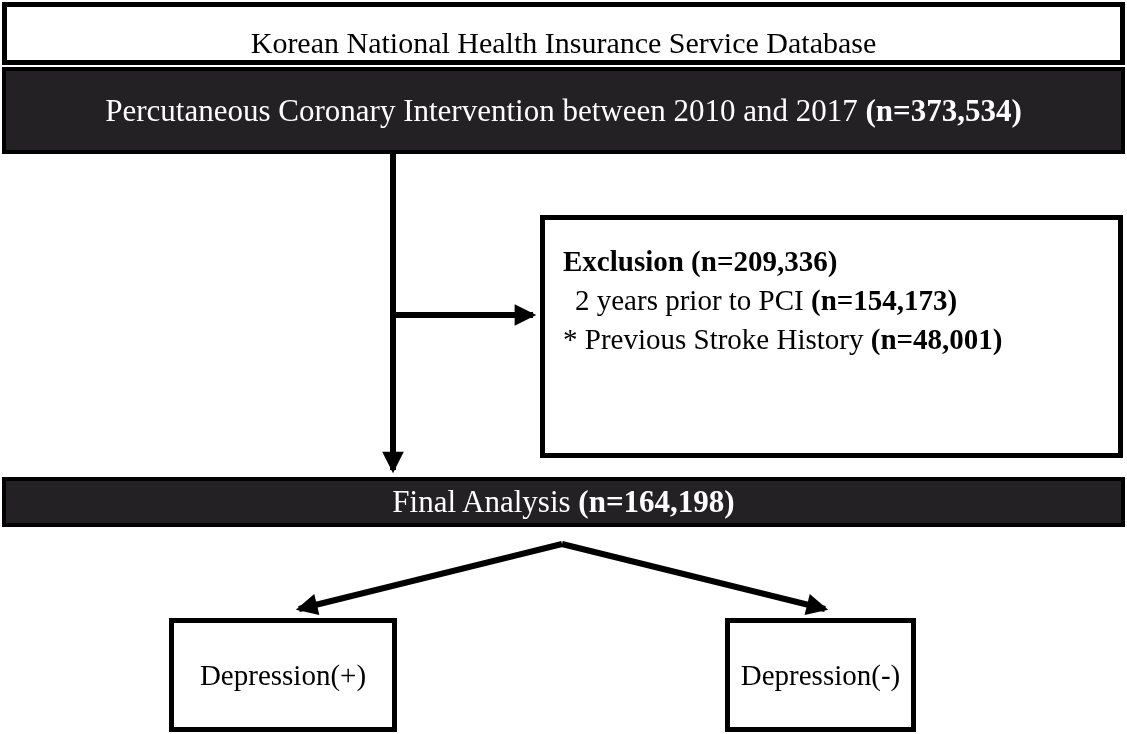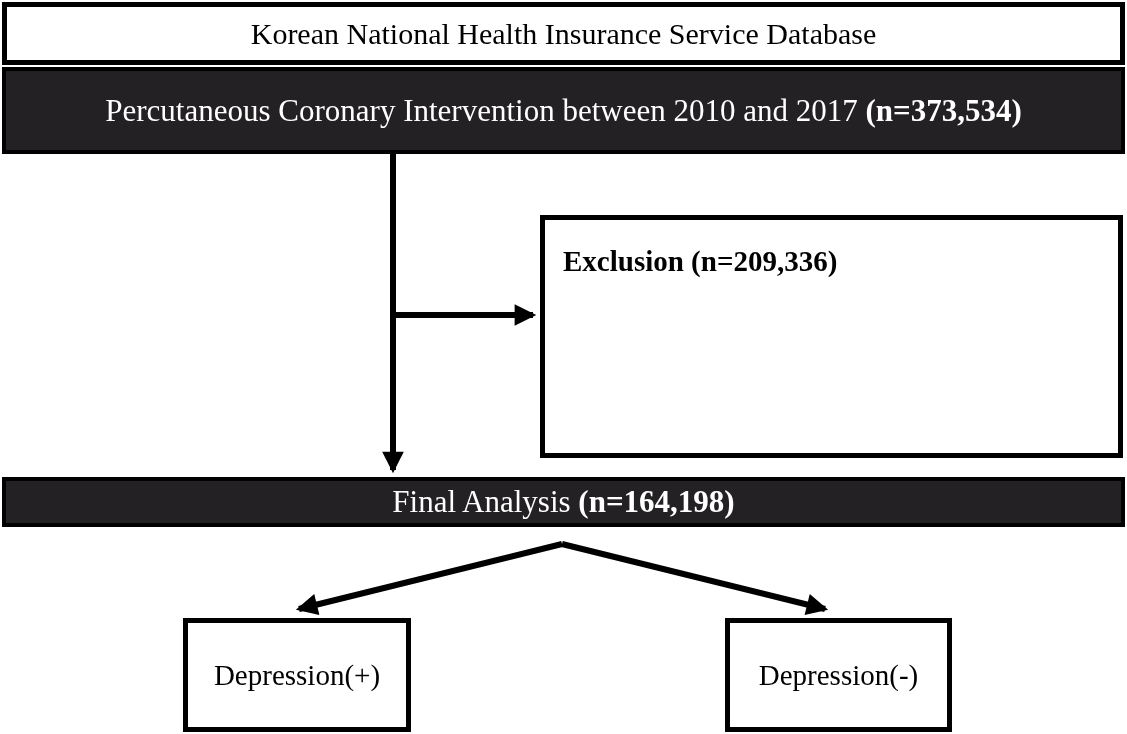--- a/index.html
+++ b/index.html
@@ -32,20 +32,21 @@
     text-align: center;
   }
   b { font-weight: bold; }
 
   
   #box-source {
     left: 2px; top: 2px;
     width: 1123px; height: 63px;
     border: 5px solid #000000;
     font-size: 30px;
+    align-items: flex-end;
   }
   
   #box-pci {
     left: 2px; top: 67px;
     width: 1123px; height: 87px;
     border: 4px solid #000000;
     font-size: 31px;
   }
   
   #box-exclusion {
@@ -60,30 +61,30 @@
   #box-exclusion .indent { padding-left: 12px; }
   
   #box-final {
     left: 2px; top: 477px;
     width: 1123px; height: 50px;
     border: 4px solid #000000;
     font-size: 31px;
   }
   
   #box-dep-plus {
-    left: 183px; top: 618px;
+    left: 169px; top: 618px;
     width: 228px; height: 114px;
     border: 5px solid #000000;
     font-size: 29px;
     line-height: 41px;
     flex-direction: column;
   }
   #box-dep-minus {
     left: 725px; top: 618px;
-    width: 227px; height: 114px;
+    width: 191px; height: 114px;
     border: 5px solid #000000;
     font-size: 29px;
     line-height: 41px;
     flex-direction: column;
   }
   
   #arrow-layer {
     position: absolute;
     left: 0; top: 0;
     width: 1127px; height: 734px;
@@ -116,20 +117,22 @@
   </div>
 
   <div id="box-pci" class="box dark center-text">
     <span><span>Percutaneous Coronary Intervention between 2010 and 2017 </span><b>(n=373,534)</b></span>
   </div>
 
   <div id="box-exclusion" class="box">
     <div>
       <b>Exclusion (n=209,336)</b>
     </div>
+    <div class="indent"><span>2 years prior to PCI </span><b>(n=154,173)</b></div>
+    <div><span>* Previous Stroke History </span><b>(n=48,001)</b></div>
   </div>
 
   <div id="box-final" class="box dark center-text">
     <span><span>Final Analysis </span><b>(n=164,198)</b></span>
   </div>
 
   <div id="box-dep-plus" class="box center-text">
     <span>Depression(+)</span>
   </div>
 

